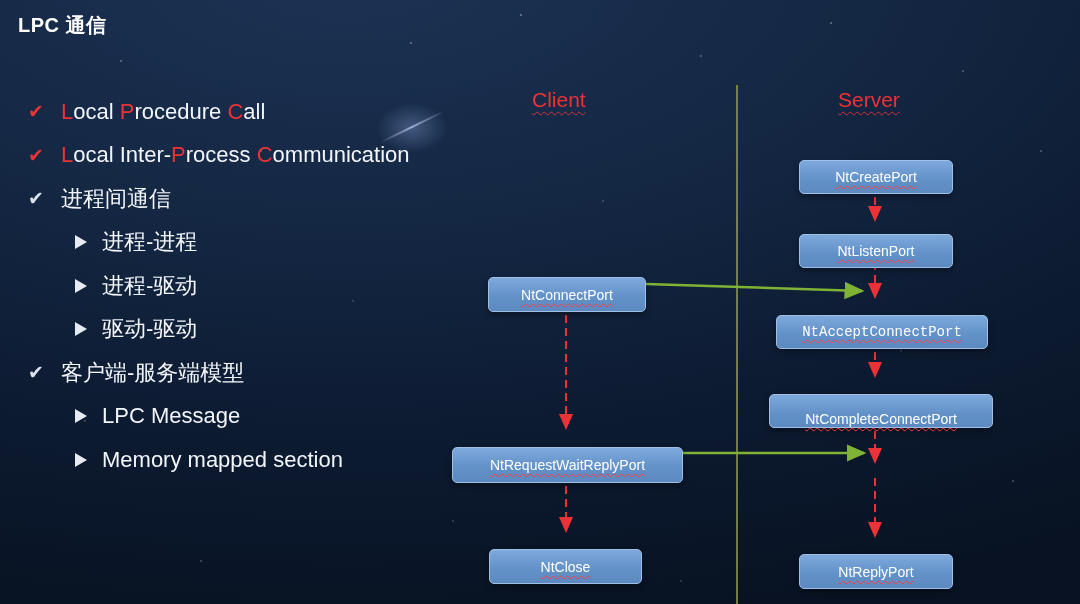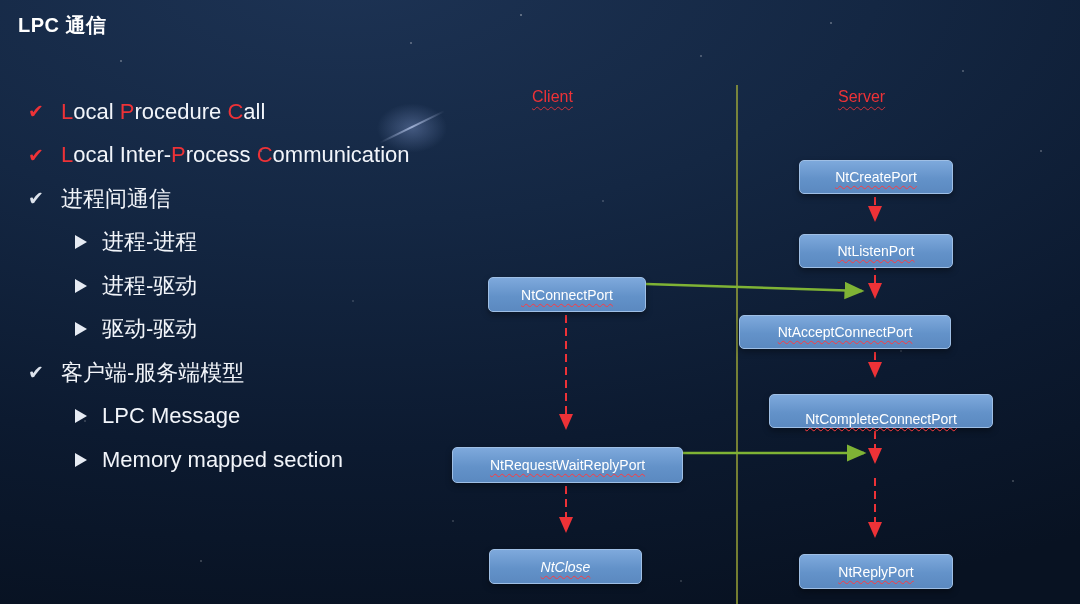--- a/index.html
+++ b/index.html
@@ -30,39 +30,39 @@
   .bullets{position:absolute;left:28px;top:90px;margin:0;padding:0;list-style:none;}
   .bullet{display:flex;align-items:center;height:43.5px;color:#f2f5fa;font-size:22px;white-space:nowrap;}
   .bullet.level-1{padding-left:47px;}
   .marker{flex:0 0 auto;}
   .marker.check{width:33px;font-size:19px;color:#dde3ec;line-height:1;}
   .marker.check.red{color:#ed3237;}
   .marker.arrow{width:0;height:0;border-left:12px solid #e6ebf3;border-top:7px solid transparent;
     border-bottom:7px solid transparent;margin-right:15px;}
   .btext .red{color:#ed3237;}
   
-  .col-header{position:absolute;color:#ed3237;font-size:16px;
+  .col-header{position:absolute;color:#ed3237;font-size:21px;
     text-decoration-line:underline;text-decoration-style:wavy;text-decoration-color:rgba(237,50,55,.85);
     text-decoration-thickness:1px;text-underline-offset:4px;}
   #hdr-client{left:532px;top:88px;}
   #hdr-server{left:838px;top:88px;}
   
   .dbox{position:absolute;background:linear-gradient(180deg,#7ea9dc 0%,#6392c9 55%,#5b89c0 100%);
     border:1px solid #9fbfe5;border-radius:5px;color:#ffffff;font-size:14px;
     display:flex;align-items:center;justify-content:center;box-shadow:0 3px 6px rgba(0,0,0,.35);margin-top:10px;}
   .dbox-label{text-decoration-line:underline;text-decoration-style:wavy;
     text-decoration-color:#ff3b40;text-decoration-thickness:1px;text-underline-offset:3px;}
   #b-ntcreateport{left:799px;top:150px;width:152px;height:32px;}
   #b-ntlistenport{left:799px;top:224px;width:152px;height:32px;}
-  #b-ntacceptconnectport{left:739px;top:305px;width:210px;height:32px;}
+  #b-ntacceptconnectport{left:776px;top:305px;width:210px;height:32px;font-family:Liberation Mono, monospace;}
   #b-ntcompleteconnectport{left:769px;top:384px;width:222px;height:32px;align-items:flex-end;}
   #b-ntreplyport{left:799px;top:544px;width:152px;height:33px;}
   #b-ntconnectport{left:488px;top:267px;width:156px;height:33px;}
   #b-ntrequestwaitreplyport{left:452px;top:437px;width:229px;height:34px;}
-  #b-ntclose{left:489px;top:539px;width:151px;height:33px;font-style:italic;}
+  #b-ntclose{left:489px;top:539px;width:151px;height:33px;}
   .flow-svg{position:absolute;left:0;top:0;pointer-events:none;}
 </style>
 </head>
 <body>
 
 <div class="slide">
   <div class="stars"></div>
   <div class="sparkle"></div>
 
   <div class="title">LPC 通信</div>

